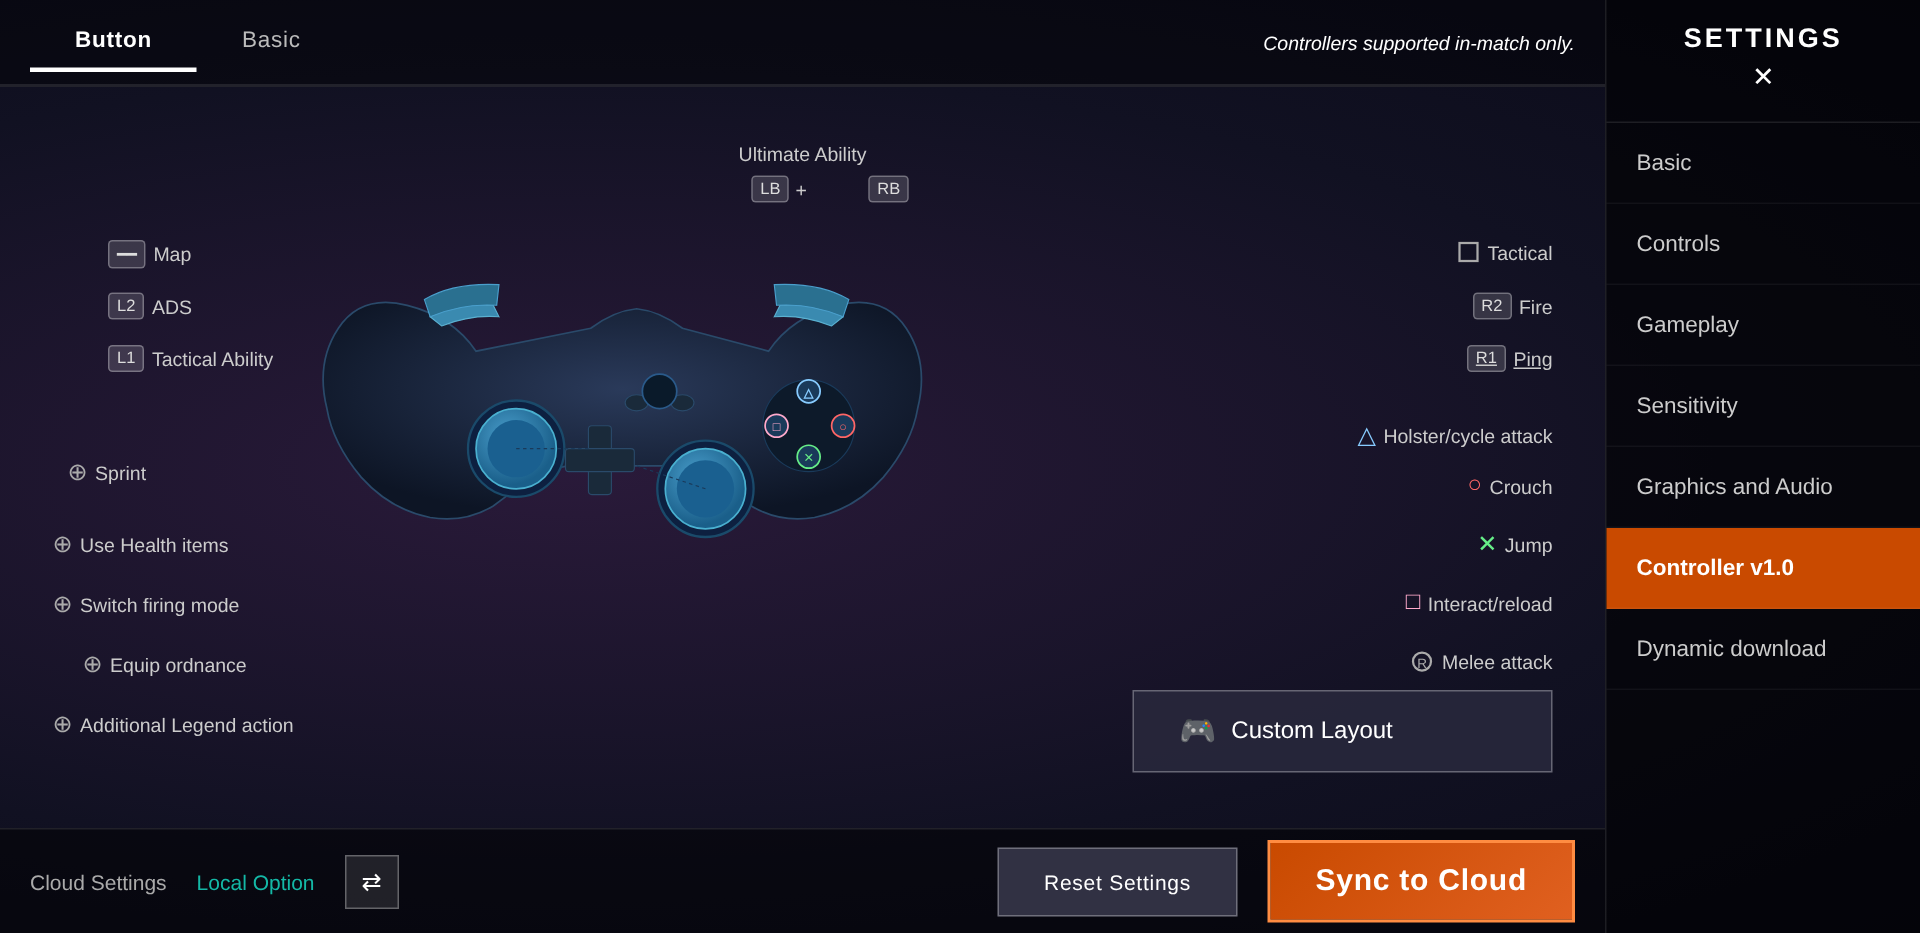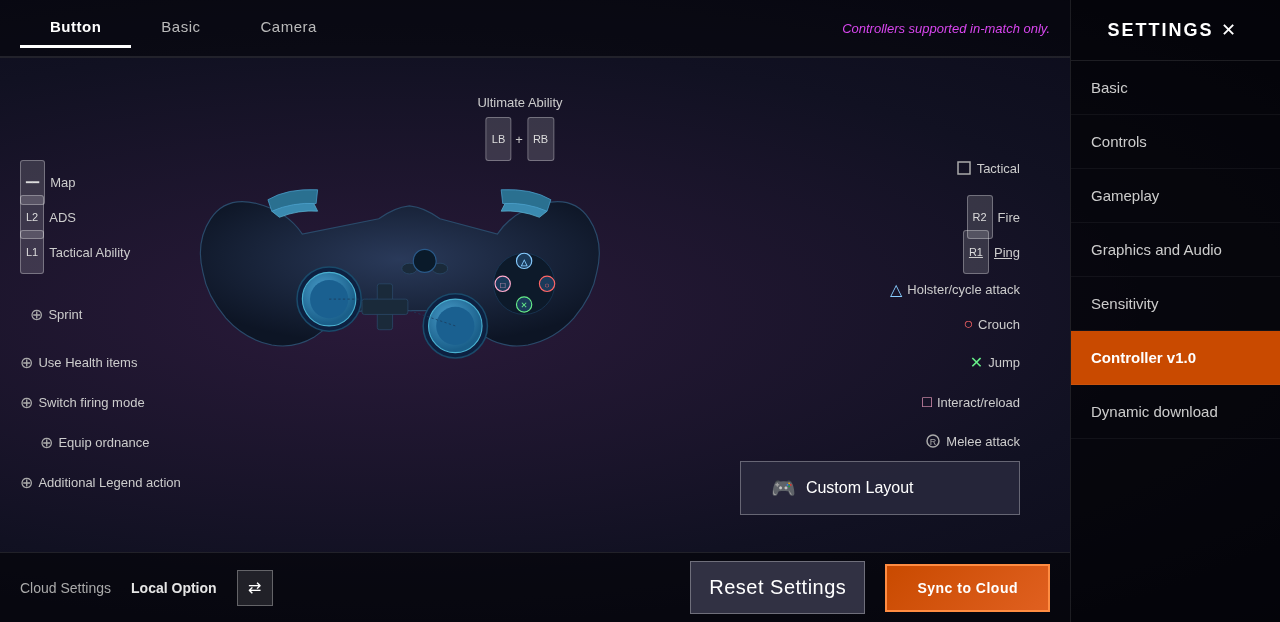--- a/index.html
+++ b/index.html
@@ -64,45 +64,46 @@
     }
 
     .tab.active {
       color: #fff;
       border-bottom: 3px solid #fff;
       font-weight: bold;
     }
 
     .controller-note {
       font-size: 13px;
-      color: #d946ef;
+      color: #ffffff;
       font-style: italic;
     }
 
     
     .controller-section {
       flex: 1;
       position: relative;
       padding: 10px 20px;
       display: flex;
       align-items: center;
-      justify-content: flex-start;
+      justify-content: center;
     }
 
     .btn-badge {
       display: inline-flex;
       align-items: center;
       justify-content: center;
       background: rgba(255,255,255,0.15);
       border: 1px solid rgba(255,255,255,0.3);
       border-radius: 3px;
-      padding: 15px 5px;
+      padding: 2px 5px;
       font-size: 11px;
       color: #ddd;
       min-width: 24px;
+      margin-left: 37px;
     }
 
     .ultimate-combo {
       display: flex;
       align-items: center;
       justify-content: center;
       gap: 4px;
       margin-top: 2px;
     }
 
@@ -133,23 +134,23 @@
       border-top: 1px solid rgba(255,255,255,0.1);
       gap: 20px;
     }
 
     .cloud-settings-label {
       font-size: 14px;
       color: #aaa;
     }
 
     .local-option {
-      color: #e5e5e5;
+      color: #14b8a6;
       font-size: 14px;
-      font-weight: bold;
+      font-weight: normal;
     }
 
     .sync-icon-btn {
       background: rgba(255,255,255,0.1);
       border: 1px solid rgba(255,255,255,0.3);
       color: #fff;
       width: 36px;
       height: 36px;
       cursor: pointer;
       display: flex;
@@ -157,52 +158,53 @@
       justify-content: center;
       font-size: 16px;
     }
 
     .spacer { flex: 1; }
 
     .reset-btn {
       background: rgba(60,60,80,0.8);
       border: 1px solid rgba(255,255,255,0.3);
       color: #fff;
-      padding: 14px 18px;
-      font-size: 20px;
+      padding: 14px 30px;
+      font-size: 14px;
       cursor: pointer;
       letter-spacing: 0.5px;
     }
 
     .sync-cloud-btn {
       background: linear-gradient(135deg, #c94a00, #e06020);
       border: 2px solid #ff8c42;
       color: #fff;
       padding: 14px 30px;
-      font-size: 14px;
+      font-size: 20px;
       cursor: pointer;
       letter-spacing: 0.5px;
       font-weight: bold;
     }
 
     
     .right-sidebar {
       width: 210px;
       background: rgba(0,0,0,0.6);
       border-left: 1px solid rgba(255,255,255,0.1);
       display: flex;
       flex-direction: column;
     }
 
     .settings-header {
       display: flex;
       align-items: center;
-      justify-content: center;
+      justify-content: flex-end;
       padding: 15px 20px;
       border-bottom: 1px solid rgba(255,255,255,0.1);
+      flex-direction: column;
     }
 
     .settings-title {
       font-size: 18px;
       font-weight: bold;
       letter-spacing: 2px;
       color: #fff;
     }
 
     .close-btn {
@@ -271,21 +273,20 @@
 <div class="bg-overlay"></div>
 
 <div class="main-container">
 
   <div class="content-area">
 
     <div class="tab-bar">
       <div class="tabs">
         <div class="tab active">Button</div>
         <div class="tab">Basic</div>
-        <div class="tab">Camera</div>
       </div>
       <div class="controller-note">Controllers supported in-match only.</div>
     </div>
 
     <div class="controller-section">
 
       <div class="labels-container">
 
         <div class="abs-label" style="top:0; left:50%; transform:translateX(-50%); flex-direction:column; align-items:center;">
           <span>Ultimate Ability</span>
@@ -459,20 +460,20 @@
 
   <div class="right-sidebar">
     <div class="settings-header">
       <span class="settings-title">SETTINGS</span>
       <div class="close-btn">✕</div>
     </div>
     <div class="sidebar-nav">
       <div class="sidebar-item">Basic</div>
       <div class="sidebar-item">Controls</div>
       <div class="sidebar-item">Gameplay</div>
+      <div class="sidebar-item">Sensitivity</div>
       <div class="sidebar-item">Graphics and Audio</div>
-      <div class="sidebar-item">Sensitivity</div>
       <div class="sidebar-item active">Controller v1.0</div>
       <div class="sidebar-item">Dynamic download</div>
     </div>
   </div>
 
 </div>
 
 </body></html>

